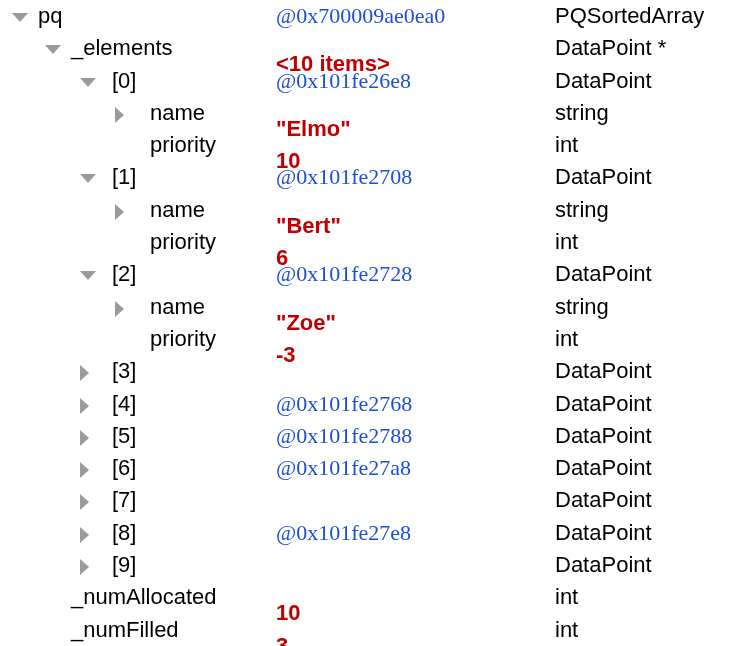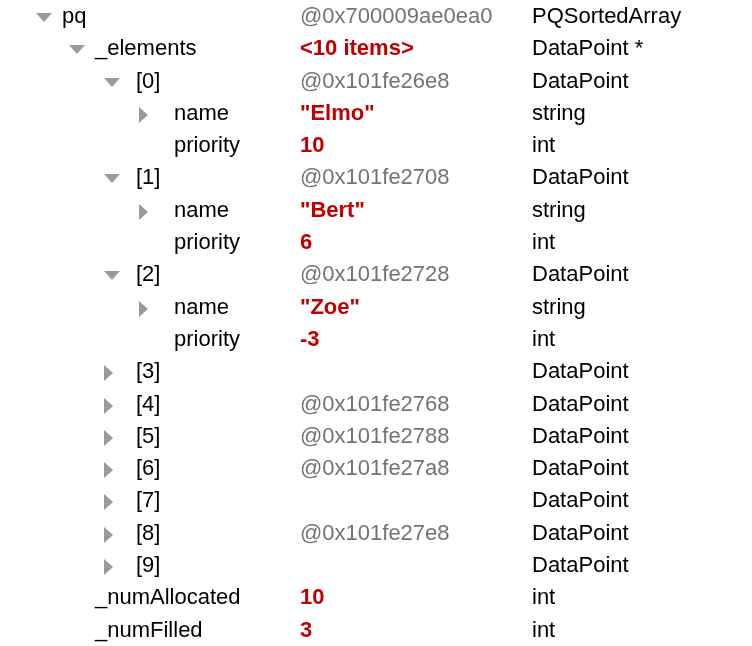--- a/index.html
+++ b/index.html
@@ -13,21 +13,20 @@
     height: 646px;
     overflow: hidden;
     font-family: "Liberation Sans", "DejaVu Sans", sans-serif;
     -webkit-font-smoothing: antialiased;
   }
 
   #var-tree {
     width: 685px;
     height: 646px;
     position: relative;
-    padding-left: 24px;
   }
 
   .row {
     position: relative;
     height: 32.3px;
     line-height: 32.3px;
     white-space: nowrap;
     font-size: 22px;
   }
 
@@ -66,28 +65,28 @@
     color: #000000;
     font-weight: 400;
   }
 
   
   .value {
     position: absolute;
     top: 0;
     left: 276px;
   }
-  .value.addr   { color: #737373; }
-  .value.lit    { color: #c00000; font-weight: 700; }
+  .value.addr   { color: #1d4ed8; font-family: Liberation Serif, serif; }
+  .value.lit    { color: #c00000; font-weight: 700; margin-top: 16px; }
 
   
   .type {
     position: absolute;
     top: 0;
-    left: 508px;
+    left: 555px;
     color: #000000;
   }
 
   
   .lvl0 .twisty { left: 10px; }
   .lvl0 .name   { left: 38px; }
   .lvl1 .twisty { left: 43px; }
   .lvl1 .name   { left: 71px; text-align: right; }
   .lvl2 .twisty { left: 78px; }
   .lvl2 .name   { left: 112px; }

